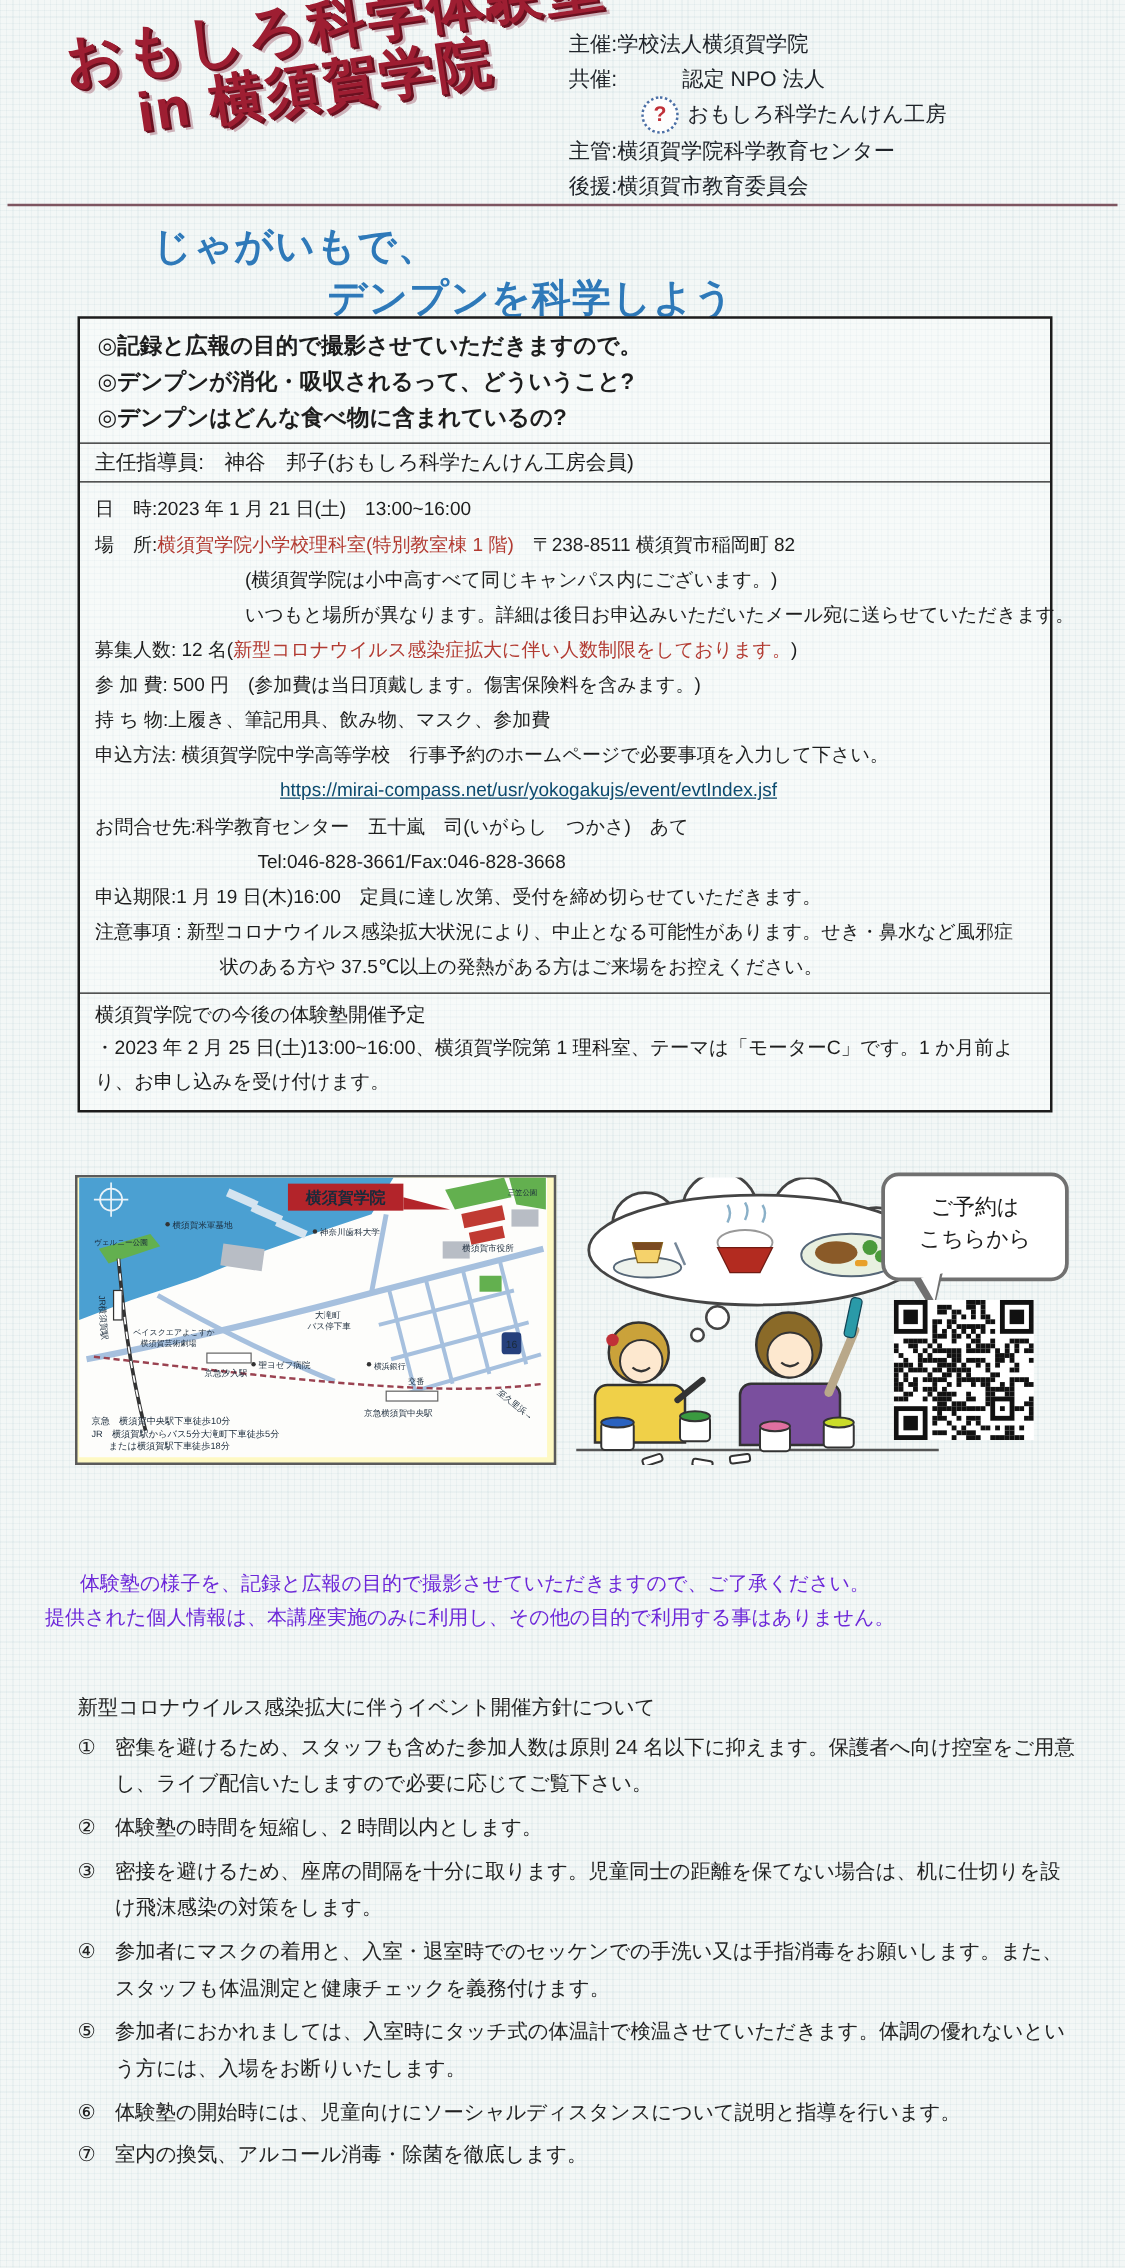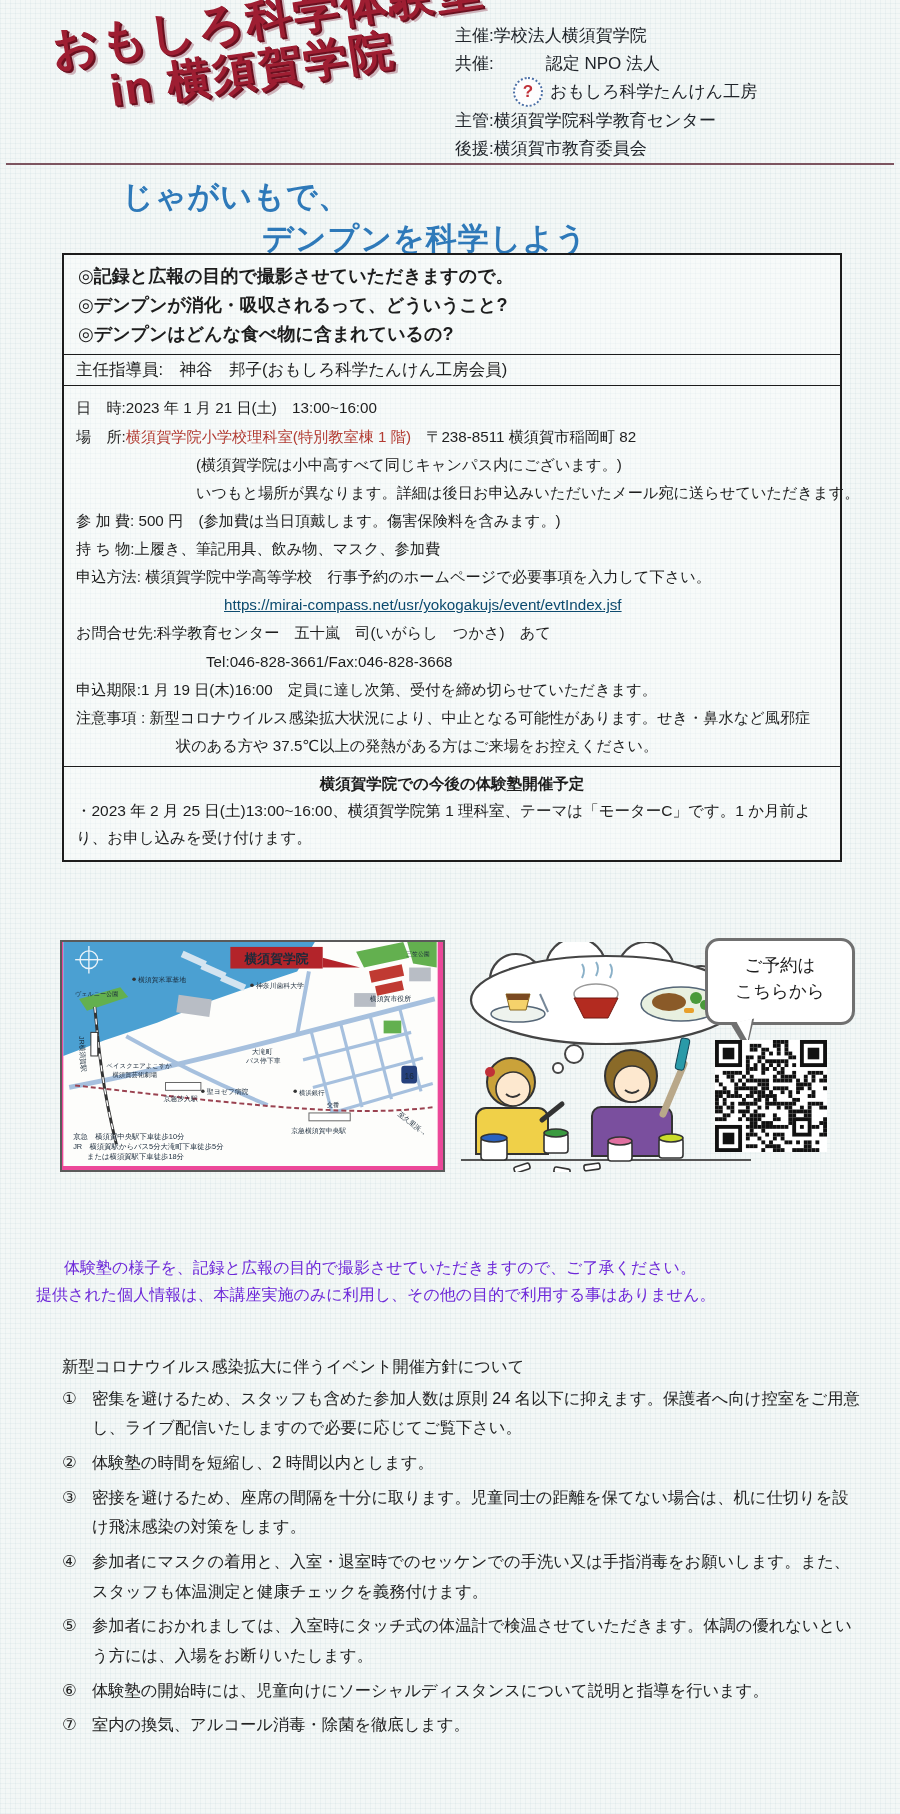--- a/index.html
+++ b/index.html
@@ -42,26 +42,26 @@
   .instructor{padding:4px 12px;font-size:16.5px;}
   .details{padding:8px 12px 6px;font-size:15.2px;line-height:1.85;}
   .d-line{white-space:nowrap;}
   .ind-120{padding-left:120px;}
   .ind-148{padding-left:148px;}
   .ind-130{padding-left:130px;}
   .ind-100{padding-left:100px;}
   .red{color:#b23b32;}
   .url{color:#0c4a6e;text-decoration:underline;cursor:pointer;}
   .future{font-size:15.5px;}
-  .future-heading{font-weight:bold;padding:7px 12px 1px;text-align:center;}
+  .future-heading{font-weight:normal;padding:7px 12px 1px;}
   .future-body{padding:1px 12px 9px;line-height:1.75;}
 
   
   .media-row{left:60px;top:938px;width:780px;height:236px;}
-  .map-box{left:0;top:2px;width:381px;height:228px;border:2px solid #5a5a5a;background:#ec4899;}
+  .map-box{left:0;top:2px;width:381px;height:228px;border:2px solid #5a5a5a;background:#fef9c3;}
   .map-box svg{display:block;}
   .map-box svg text{font-family:"Liberation Sans","DejaVu Sans",sans-serif;fill:#1a2a3a;}
   .illustration{left:396px;top:4px;width:300px;height:230px;}
   .bubble{left:645px;top:0;width:150px;height:87px;border:3px solid #707070;border-radius:14px;
     background:#fff;text-align:center;font-size:17.5px;line-height:1.5;padding-top:11px;box-sizing:border-box;}
   .bubble::before{content:"";position:absolute;left:26px;bottom:-28px;
     border-left:9px solid transparent;border-right:15px solid transparent;
     border-top:29px solid #707070;transform:rotate(-14deg);}
   .bubble::after{content:"";position:absolute;left:31px;bottom:-19px;
     border-left:6px solid transparent;border-right:10px solid transparent;
@@ -121,20 +121,23 @@
     <div>◎デンプンはどんな食べ物に含まれているの?</div>
   </div>
   <div class="tbl-row instructor">主任指導員:　神谷　邦子(おもしろ科学たんけん工房会員)</div>
   <div class="tbl-row details">
     <div class="d-line">日　時:2023 年 1 月 21 日(土)　13:00~16:00</div>
     <div class="d-line">
       <span>場　所:</span><span class="red">横須賀学院小学校理科室(特別教室棟 1 階)</span><span>　〒238-8511 横須賀市稲岡町 82</span>
     </div>
     <div class="d-line ind-120">(横須賀学院は小中高すべて同じキャンパス内にございます。)</div>
     <div class="d-line ind-120">いつもと場所が異なります。詳細は後日お申込みいただいたメール宛に送らせていただきます。</div>
+    <div class="d-line">
+      <span>募集人数: 12 名(</span><span class="red">新型コロナウイルス感染症拡大に伴い人数制限をしております。</span><span>)</span>
+    </div>
     <div class="d-line">参 加 費: 500 円　(参加費は当日頂戴します。傷害保険料を含みます。)</div>
     <div class="d-line">持 ち 物:上履き、筆記用具、飲み物、マスク、参加費</div>
     <div class="d-line">申込方法: 横須賀学院中学高等学校　行事予約のホームページで必要事項を入力して下さい。</div>
     <div class="d-line ind-148">
       <a class="url">https://mirai-compass.net/usr/yokogakujs/event/evtIndex.jsf</a>
     </div>
     <div class="d-line">お問合せ先:科学教育センター　五十嵐　司(いがらし　つかさ)　あて</div>
     <div class="d-line ind-130">Tel:046-828-3661/Fax:046-828-3668</div>
     <div class="d-line">申込期限:1 月 19 日(木)16:00　定員に達し次第、受付を締め切らせていただきます。</div>
     <div class="d-line">注意事項 : 新型コロナウイルス感染拡大状況により、中止となる可能性があります。せき・鼻水など風邪症</div>

